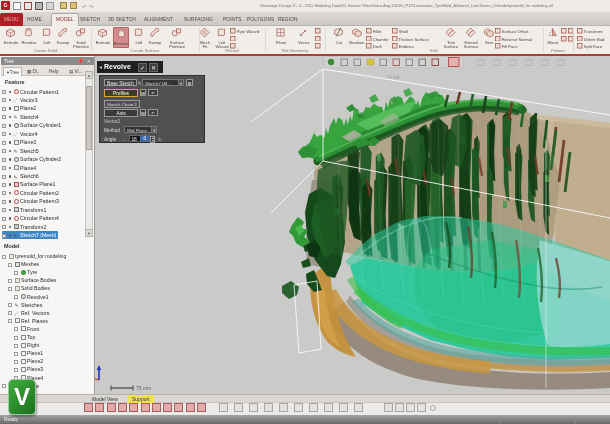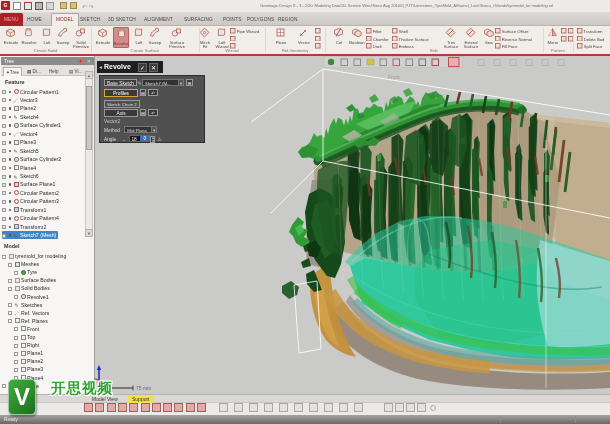--- a/index.html
+++ b/index.html
@@ -589,13 +589,12 @@
       <div class="rvrow" style="top:13px"><span class="rv-button" style="width:34px;height:8px;line-height:8px;border:1.2px solid #e2a23b;color:#fff">Profiles</span><span class="rv-button" style="width:6px;height:7px;line-height:7px;margin-left:2px">⊞</span><span class="rv-button" style="width:10px;height:7px;line-height:7px;margin-left:2px">↶</span></div>
       <div class="rvrow" style="top:24px"><span style="display:inline-block;border:0.7px solid #999;padding:0.5px 2px;font-size:4.4px">Sketch Chain 2</span></div>
       <div class="rvrow" style="top:32.5px"><span class="rv-button" style="width:34px;height:8px;line-height:8px">Axis</span><span class="rv-button" style="width:6px;height:7px;line-height:7px;margin-left:2px">⊞</span><span class="rv-button" style="width:10px;height:7px;line-height:7px;margin-left:2px">↶</span></div>
       <div class="rvrow" style="top:43px;color:#c8c8c8">Vector2</div>
       <div class="rvrow" style="top:49.5px">Method <span class="rv-drop" style="width:33px;height:7px;line-height:7px;padding-left:2px;margin-left:3px">Mid Plane<span class="dd">▼</span></span></div>
       <div class="rvrow" style="top:59px">Angle <span style="color:#bbb;margin-left:4px">↔</span><span style="display:inline-block;width:21px;height:7px;background:#15151a;border:0.7px solid #666;margin-left:3px;vertical-align:-1.5px;position:relative"><span style="position:absolute;left:1px;top:0.5px;font-size:4.8px;color:#eee">18</span><span style="position:absolute;right:0px;top:0px;bottom:0px;width:9px;background:#3b6db5;font-size:4.8px;color:#fff;text-align:center">0</span></span><span class="rv-button" style="width:5px;height:7px;line-height:3px;font-size:3px;vertical-align:-1.5px">▲<br>▼</span><span style="color:#ccc;margin-left:2px">⚠</span></div>
     </div>
 <div class="abs" id="vlogo">
       <div class="v">V</div>
     </div>
-<div class="abs" id="wm-cn">开思视频</div>
 </div>
 </body></html>

